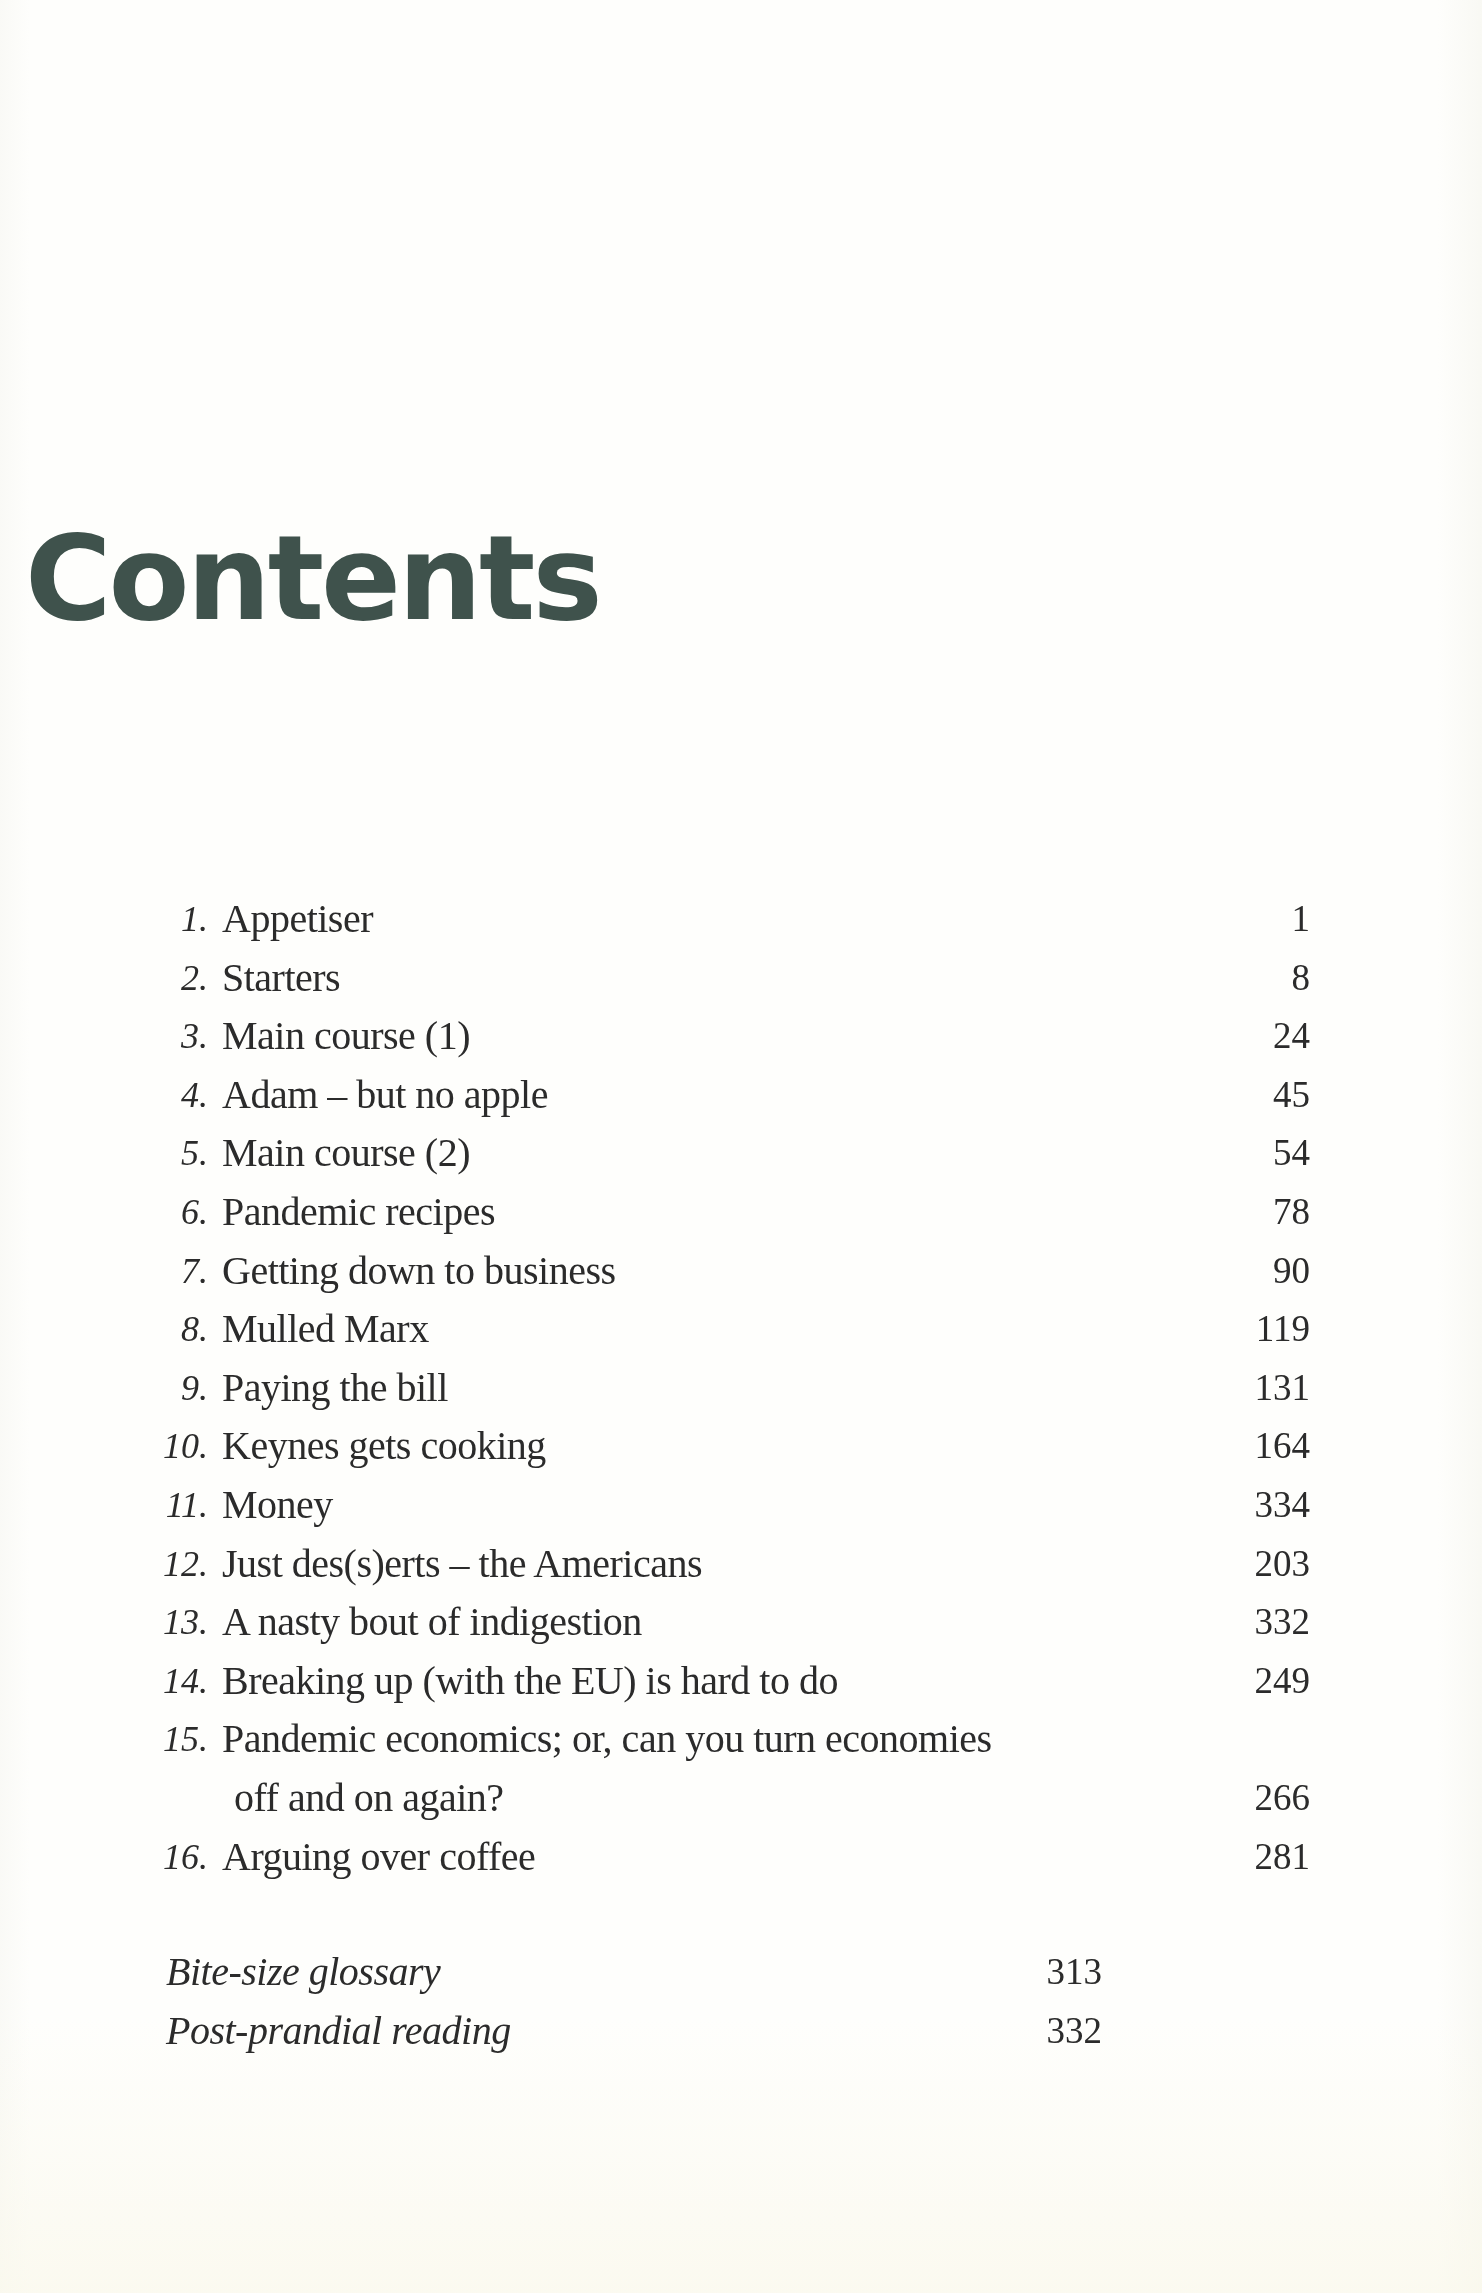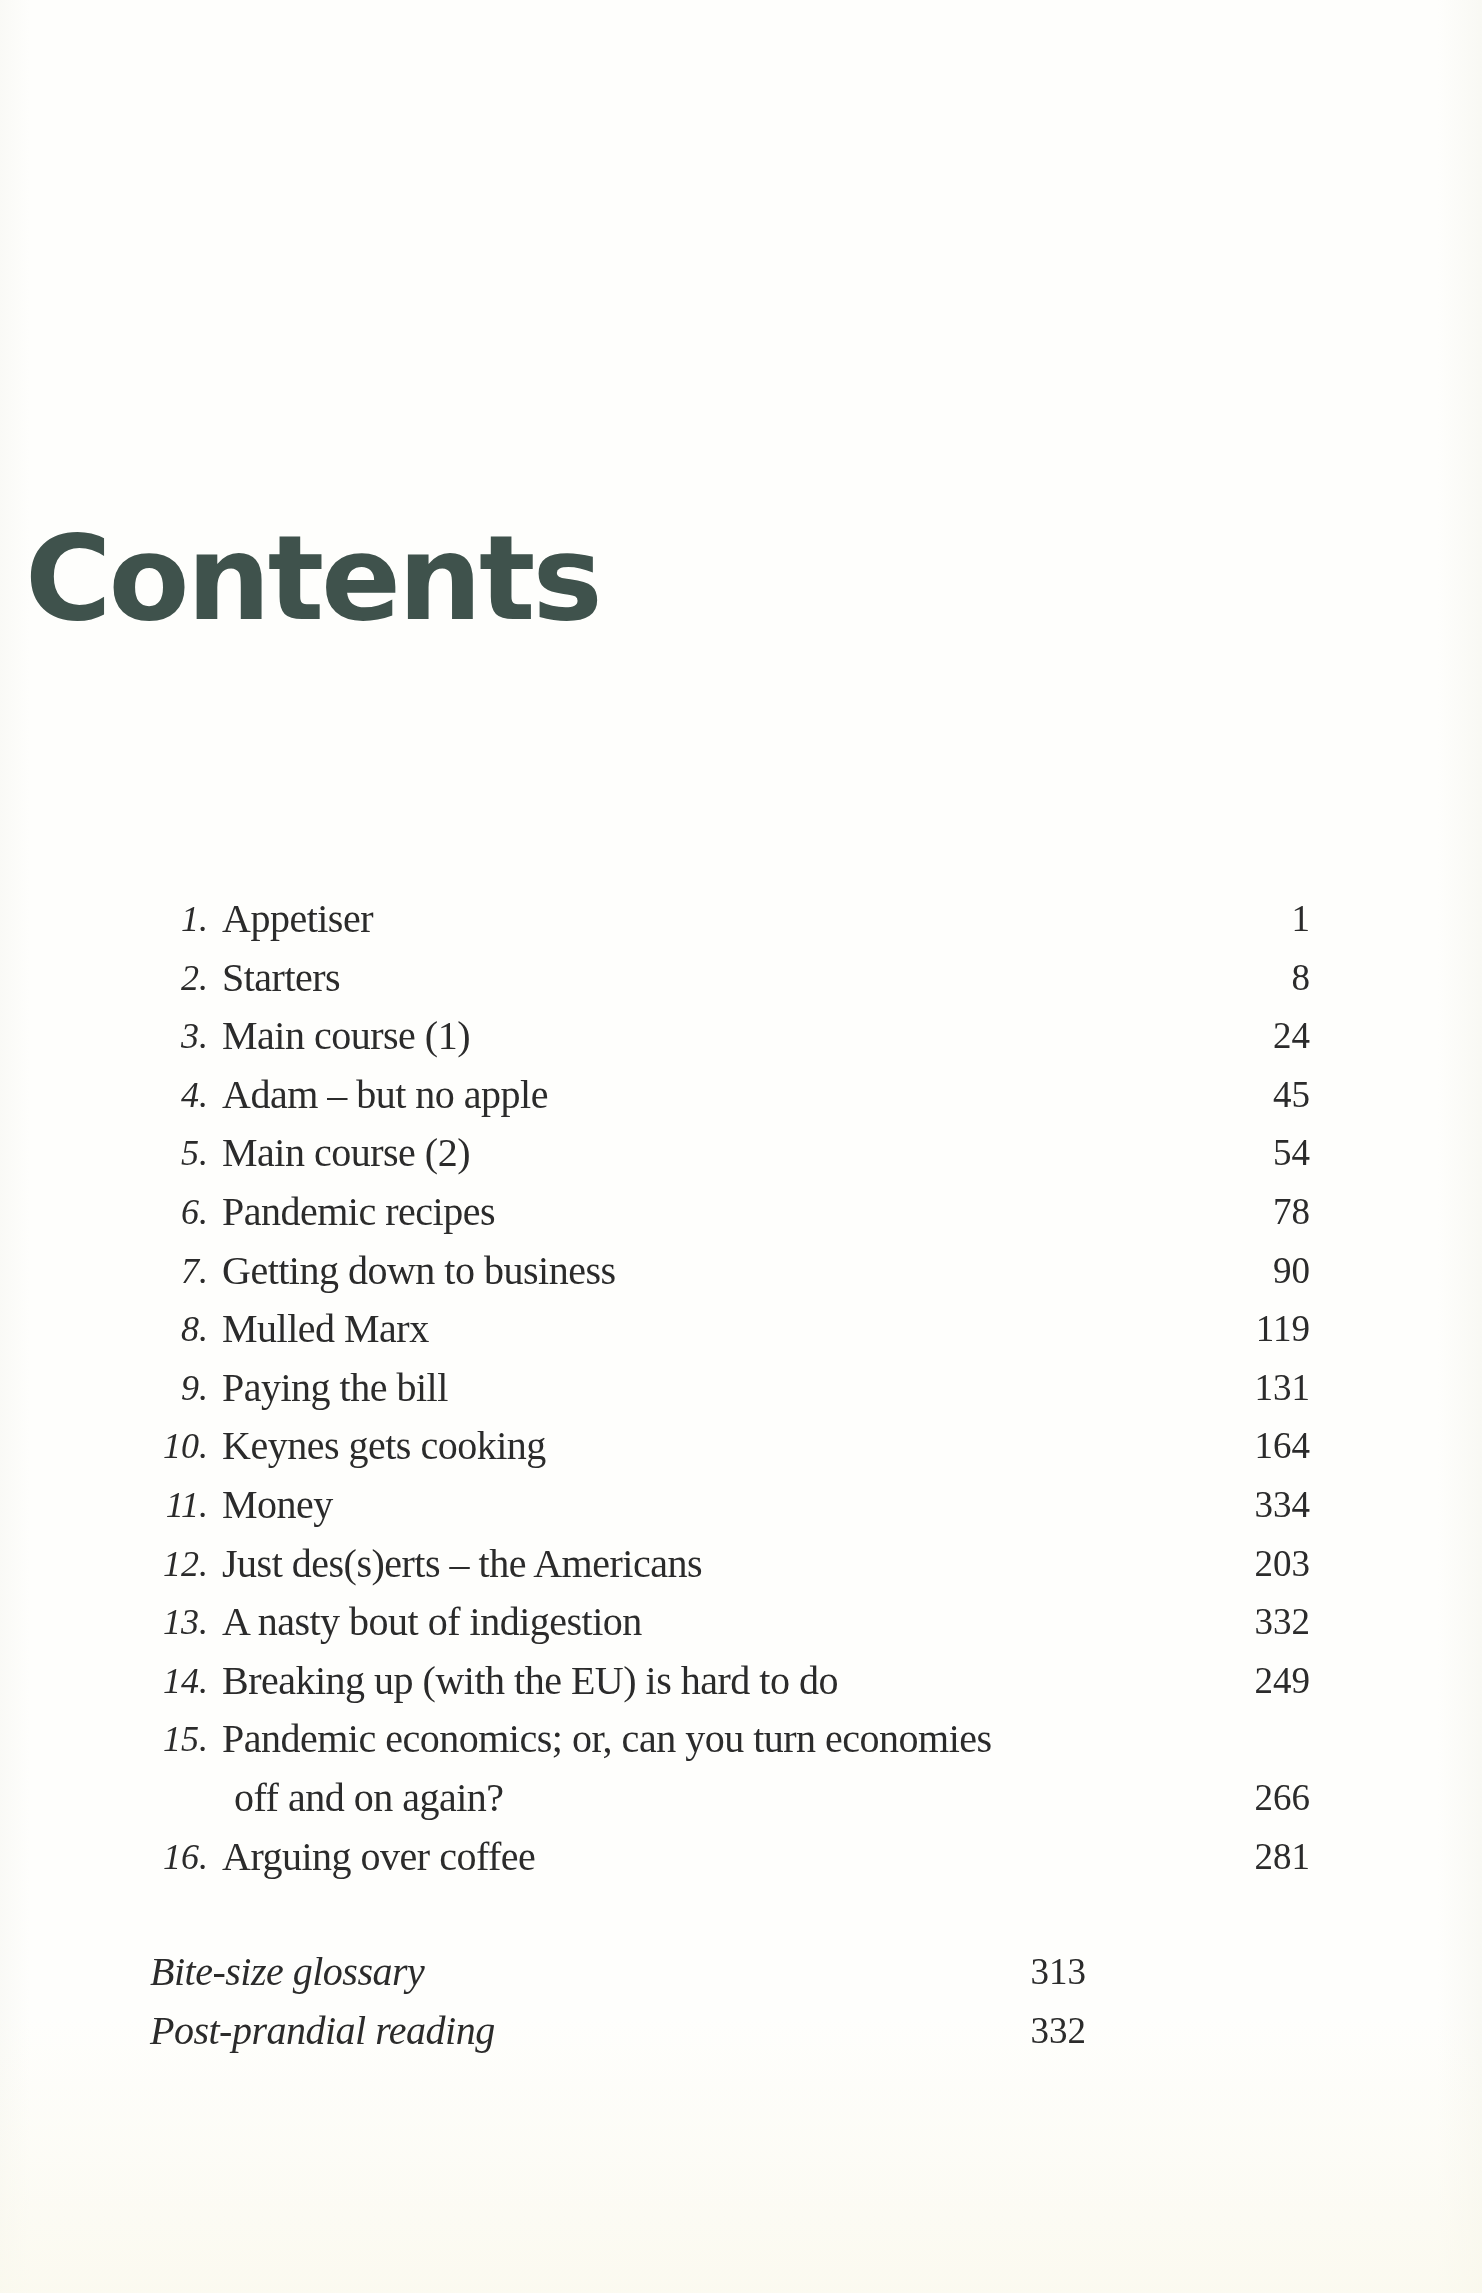--- a/index.html
+++ b/index.html
@@ -70,21 +70,21 @@
       font-size: 37px;
       white-space: nowrap;
       font-variant-numeric: oldstyle-nums;
     }
     .row.cont .label {
       left: 222px;
       margin-left: 12px;
     }
     .back {
       position: absolute;
-      left: 0;
+      left: 16px;
       top: 1943px;
       width: 1258px;
     }
     .back .row .label {
       left: 150px;
       font-style: italic;
     }
   </style>
 </head>
 <body>

